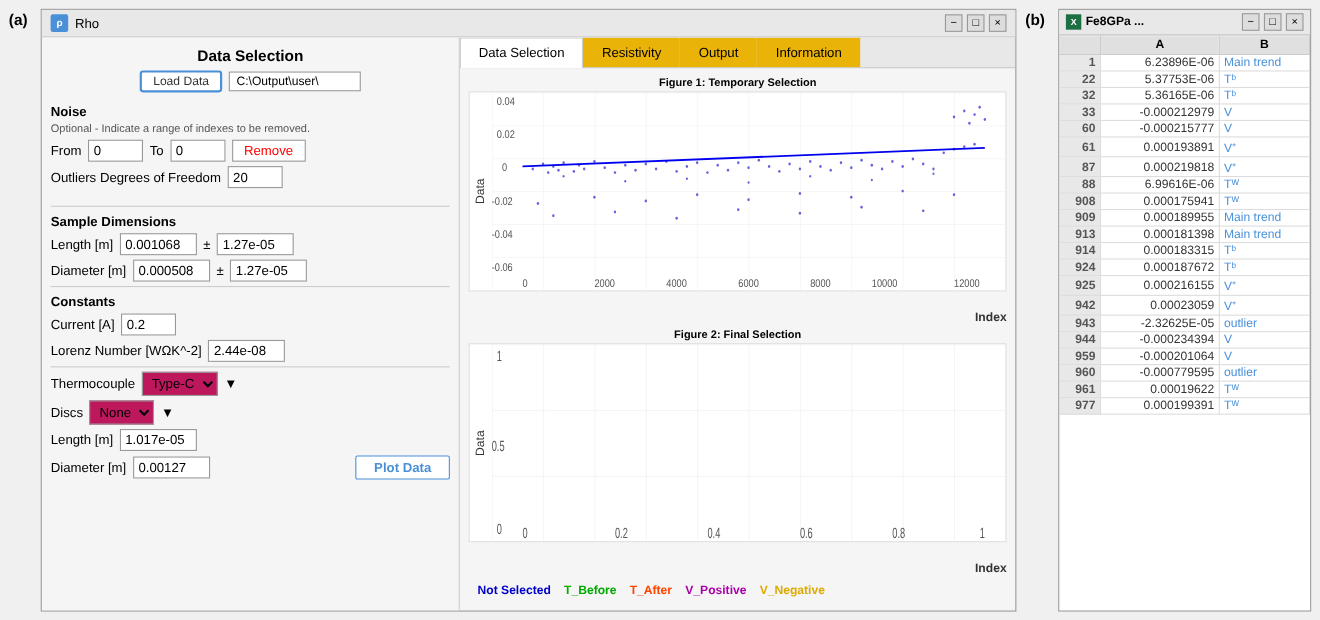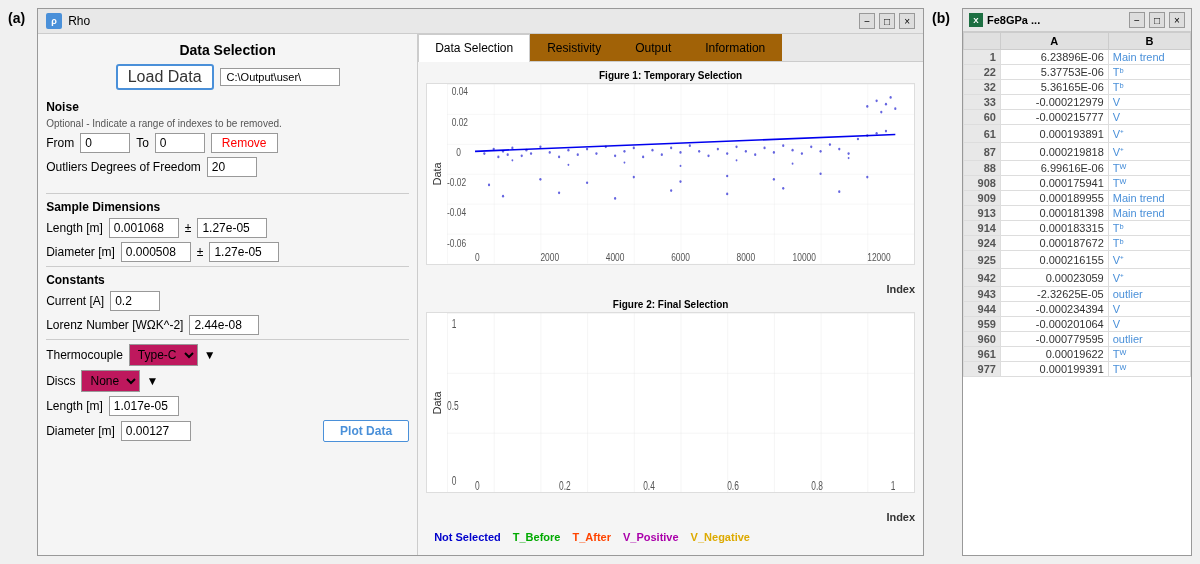--- a/index.html
+++ b/index.html
@@ -107,21 +107,21 @@
       justify-content: center;
       margin-bottom: 10px;
     }
 
     .btn-blue {
       background: white;
       border: 2px solid #4a90d9;
       color: #333;
       padding: 2px 10px;
       cursor: pointer;
-      font-size: 16px;
+      font-size: 11px;
       border-radius: 3px;
     }
 
     .path-display {
       border: 1px solid #999;
       background: white;
       padding: 2px 6px;
       font-size: 11px;
       min-width: 120px;
     }
@@ -206,21 +206,21 @@
       border-bottom: 1px solid #ccc;
       background: #e8e8e8;
     }
 
     .tab {
       padding: 6px 16px;
       cursor: pointer;
       font-size: 12px;
       border: 1px solid transparent;
       border-bottom: none;
-      background: #a16207;
+      background: #eab308;
     }
 
     .tab.active {
       background: white;
       border-color: #ccc;
       border-bottom-color: white;
       margin-bottom: -1px;
     }
 
     .chart-area {

